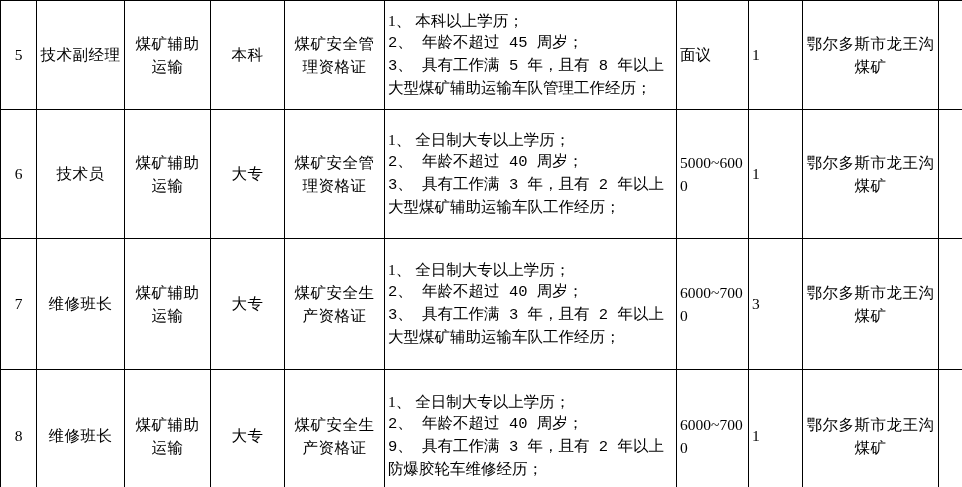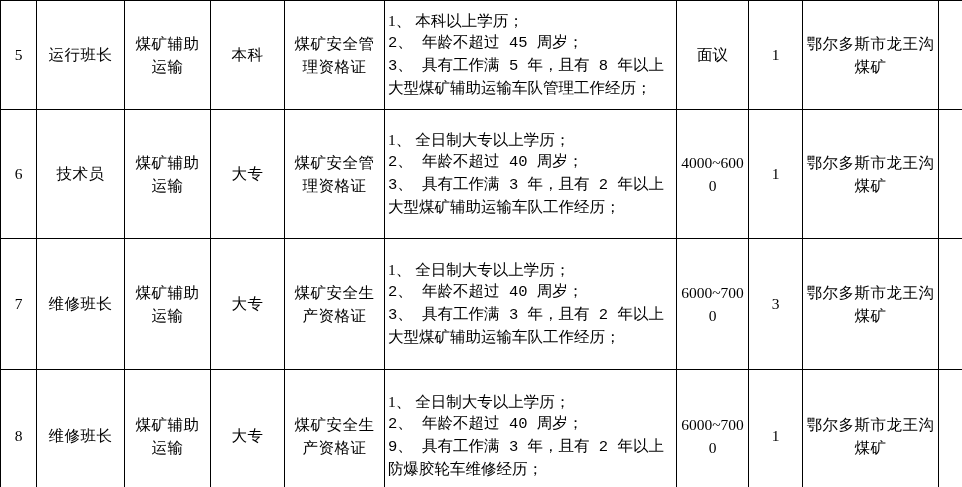--- a/index.html
+++ b/index.html
@@ -48,21 +48,20 @@
 
   .no-cell {
     text-align: center;
     font-size: 15.5px;
   }
   .post-cell, .dept-cell, .edu-cell, .cert-cell, .loc-cell {
     text-align: center;
     letter-spacing: 0.5px;
   }
   .sal-cell, .num-cell {
-    text-align: center;
     font-family: Liberation Serif, serif;
   }
   .req-cell {
     text-align: left;
     padding-left: 6px;
     padding-right: 4px;
   }
   .req-line {
     display: block;
     white-space: normal;
@@ -91,21 +90,21 @@
       <col class="c-req">
       <col class="c-sal">
       <col class="c-num">
       <col class="c-loc">
       <col class="c-tail">
     </colgroup>
     <tbody>
 
       <tr class="row-h1">
         <td class="no-cell">5</td>
-        <td class="post-cell">运行班长</td>
+        <td class="post-cell">技术副经理</td>
         <td class="dept-cell">煤矿辅助运输</td>
         <td class="edu-cell">本科</td>
         <td class="cert-cell">煤矿安全管理资格证</td>
         <td class="req-cell">
           <span class="req-line">1、 本科以上学历；</span>
           <span class="req-line">2、 年龄不超过 45 周岁；</span>
           <span class="req-line">3、 具有工作满 5 年，且有 8 年以上大型煤矿辅助运输车队管理工作经历；</span>
         </td>
         <td class="sal-cell">面议</td>
         <td class="num-cell">1</td>
@@ -117,21 +116,21 @@
         <td class="no-cell">6</td>
         <td class="post-cell">技术员</td>
         <td class="dept-cell">煤矿辅助运输</td>
         <td class="edu-cell">大专</td>
         <td class="cert-cell">煤矿安全管理资格证</td>
         <td class="req-cell">
           <span class="req-line">1、 全日制大专以上学历；</span>
           <span class="req-line">2、 年龄不超过 40 周岁；</span>
           <span class="req-line">3、 具有工作满 3 年，且有 2 年以上大型煤矿辅助运输车队工作经历；</span>
         </td>
-        <td class="sal-cell">4000~6000</td>
+        <td class="sal-cell">5000~6000</td>
         <td class="num-cell">1</td>
         <td class="loc-cell">鄂尔多斯市龙王沟煤矿</td>
         <td class="tail-cell"></td>
       </tr>
 
       <tr class="row-h3">
         <td class="no-cell">7</td>
         <td class="post-cell">维修班长</td>
         <td class="dept-cell">煤矿辅助运输</td>
         <td class="edu-cell">大专</td>

